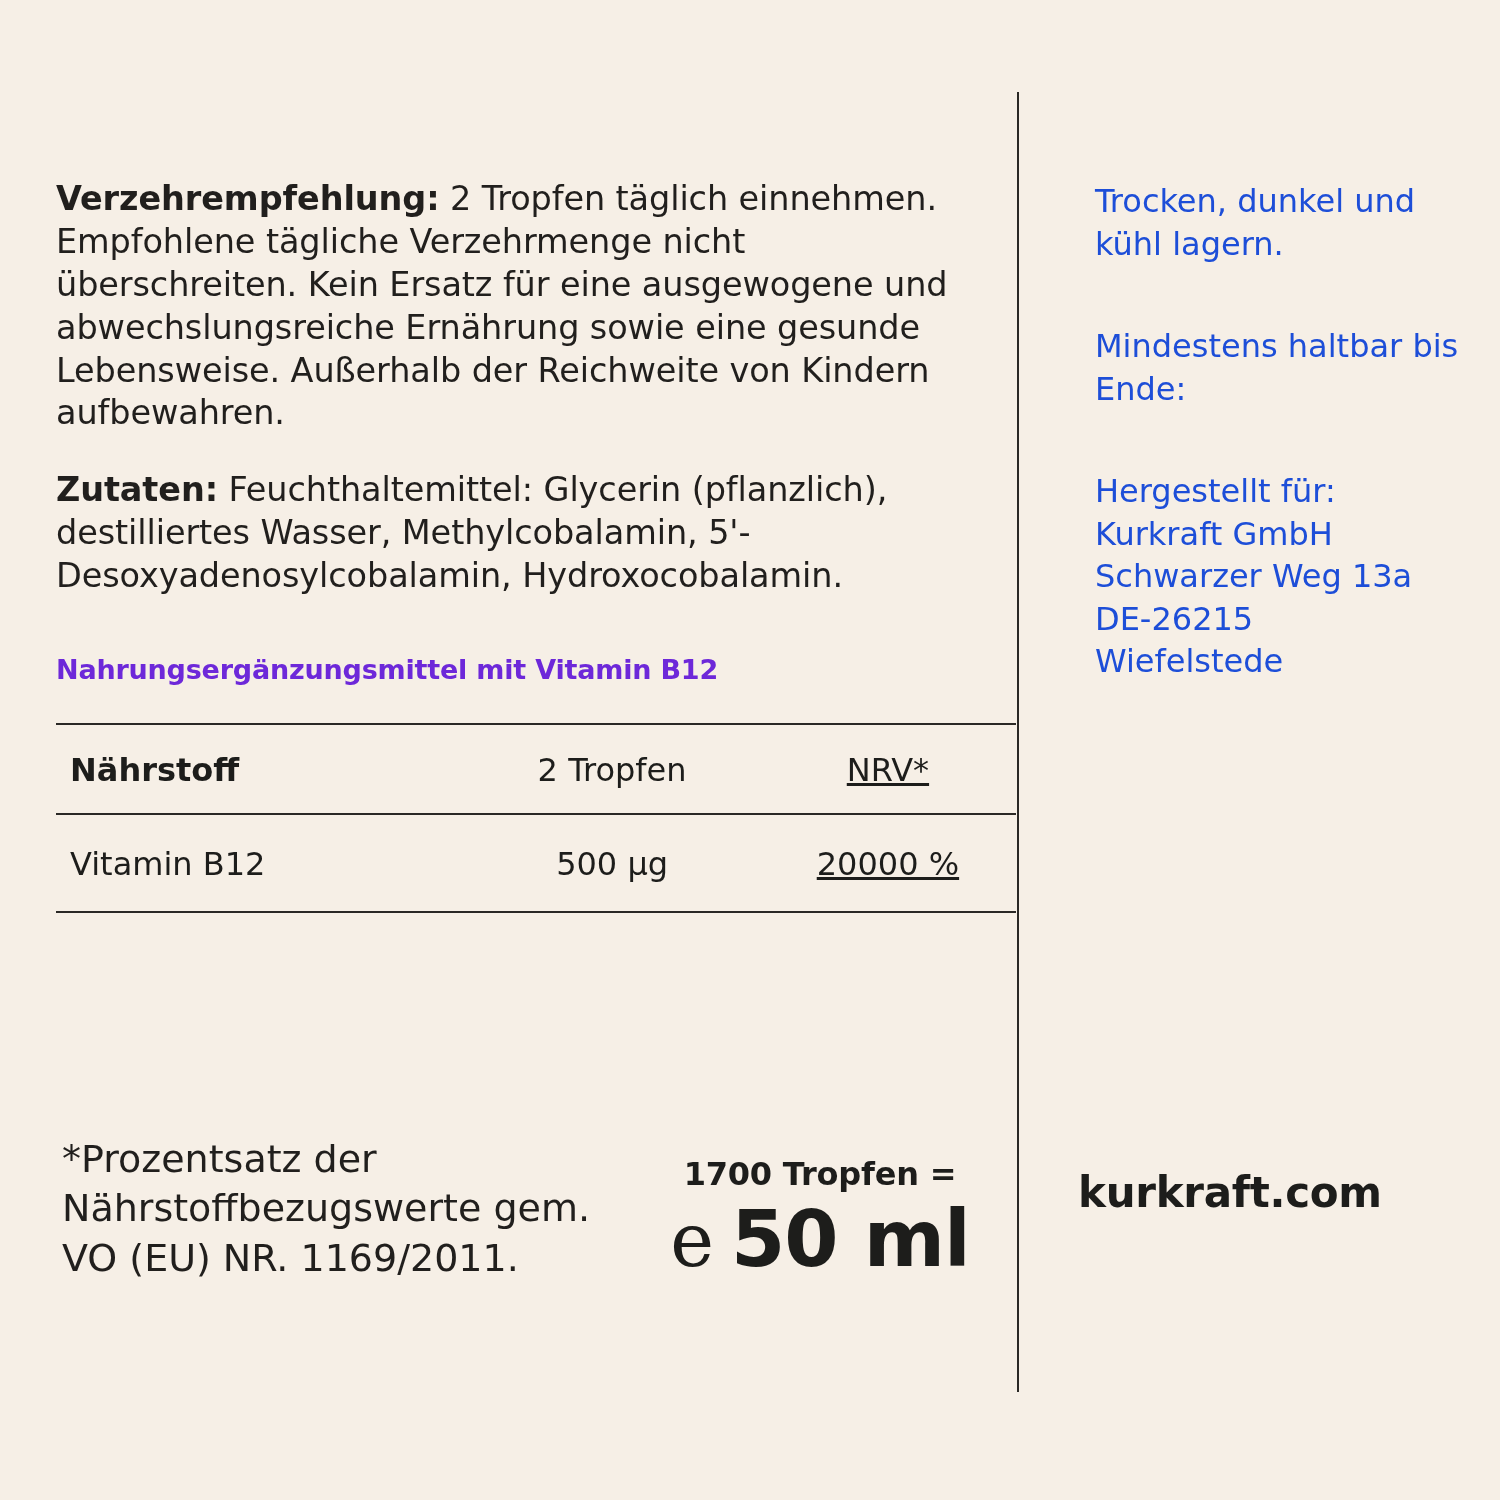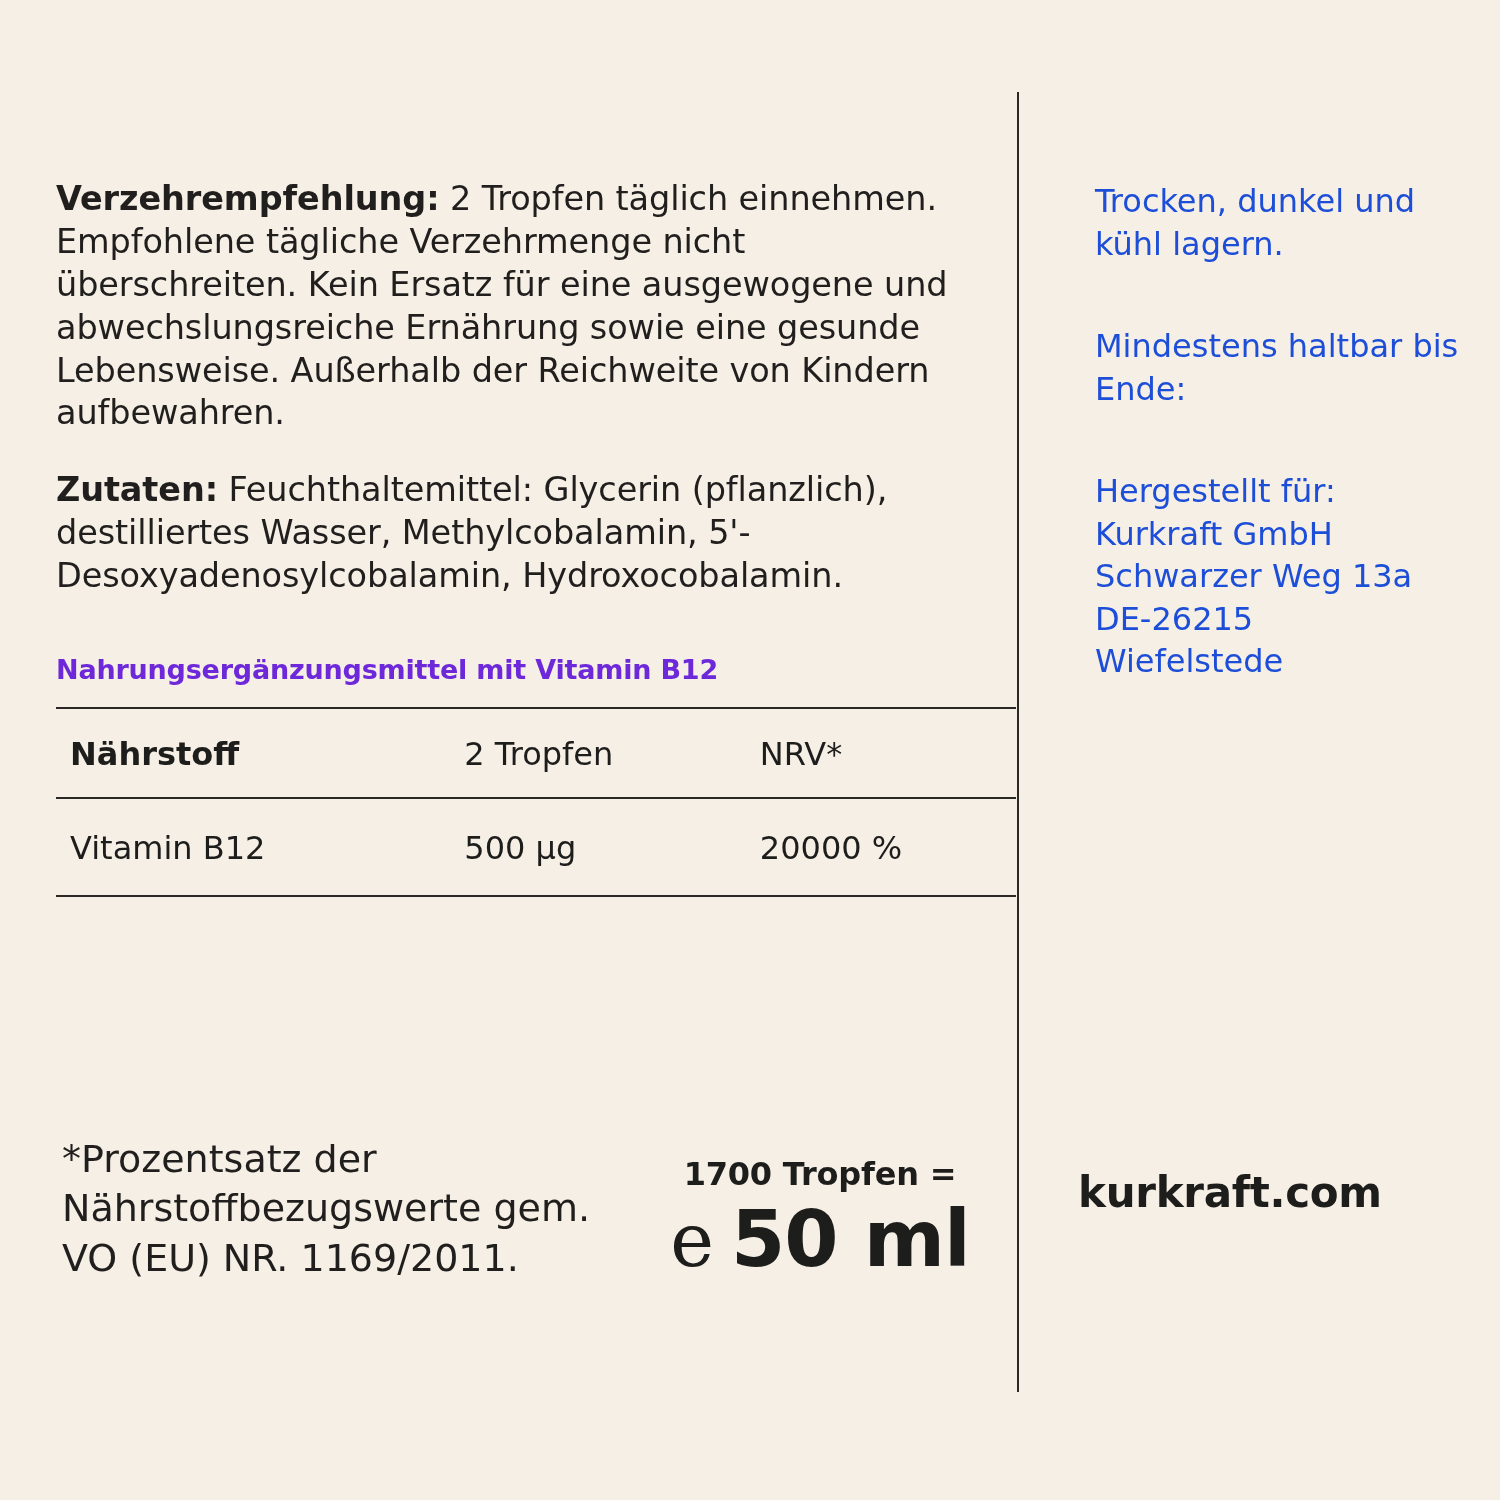--- a/index.html
+++ b/index.html
@@ -42,21 +42,21 @@
   }
   .supplement-title {
     margin-top: 56px;
     font-size: 27px;
     font-weight: 700;
     letter-spacing: -0.2px;
     color: #6d28d9;
   }
   
   .nut-table {
-    margin-top: 22px;
+    margin-top: 38px;
     width: 960px;
     border-collapse: collapse;
   }
   .nut-table .rule-top td {
     border-top: 2px solid #2a2825;
   }
   .nut-table th, .nut-table td {
     padding: 0;
     text-align: left;
   }
@@ -69,22 +69,22 @@
   .nut-head td.c2, .nut-head td.c3 {
     font-weight: 400;
   }
   .nut-row td {
     padding: 30px 0 28px 0;
     font-size: 32px;
     font-weight: 400;
     border-bottom: 2px solid #2a2825;
   }
   td.c1 { width: 400px; padding-left: 14px !important; }
-  td.c2 { width: 300px; text-align: left; }
-  td.c3 { width: 260px; text-align: left; }
+  td.c2 { width: 300px; text-align: center; }
+  td.c3 { width: 260px; text-align: center; text-decoration: underline; }
 
   .footnote {
     position: absolute;
     left: 62px;
     top: 1135px;
     width: 560px;
     font-size: 38px;
     line-height: 1.3;
     color: #211f1d;
   }

